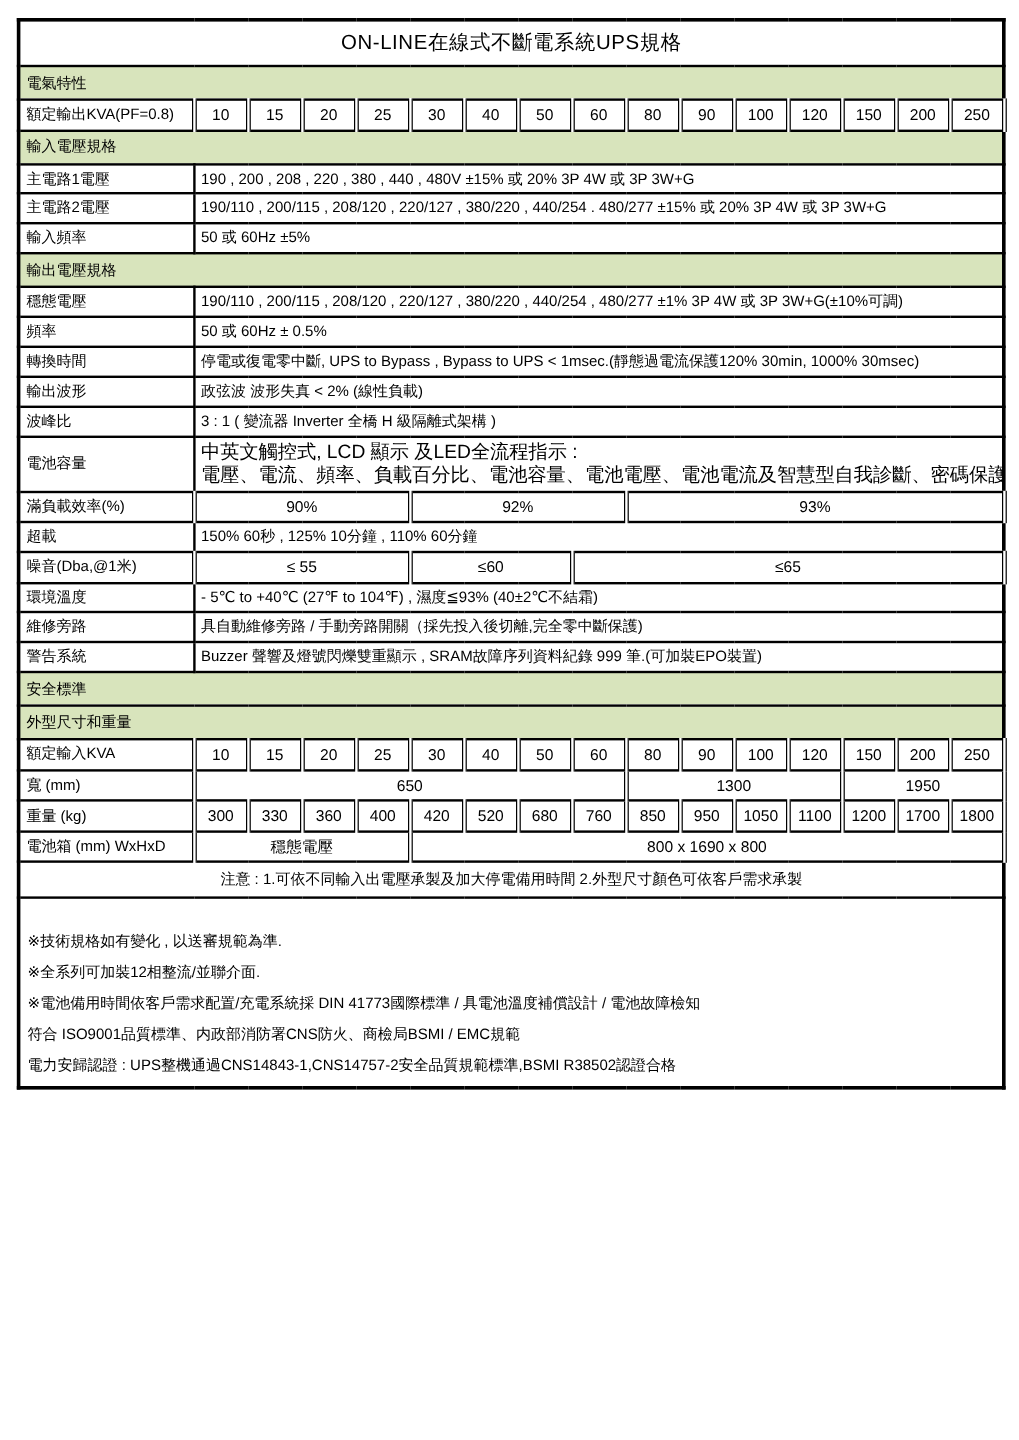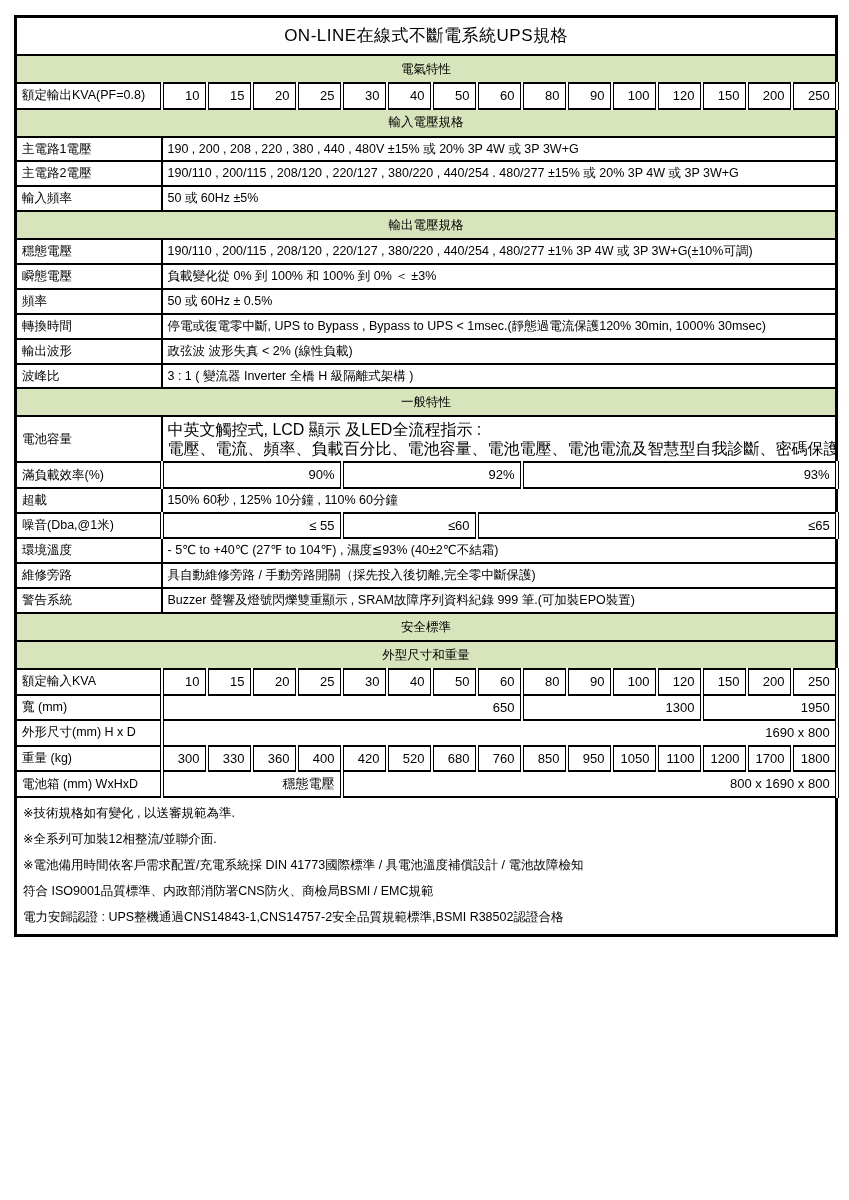--- a/index.html
+++ b/index.html
@@ -1,27 +1,27 @@
 <!DOCTYPE html>
 <html style="--secbg: #d8e4bc;"><head>
 <meta charset="utf-8">
 <style>
   html,body{margin:0;padding:0;background:#fff;}
   body{width:849px;height:1200px;font-family:"Liberation Sans","DejaVu Sans",sans-serif;color:#000;}
   .sheet{position:absolute;left:14px;top:15px;width:821px;}
   table.spec{border-collapse:collapse;table-layout:fixed;width:821px;border:3px solid #000;}
   td{border:2px solid #000;padding:3px 5px;font-size:13px;overflow:hidden;vertical-align:middle;line-height:1.35;}
   td.ttl{font-size:17px;font-weight:normal;text-align:center;height:30px;letter-spacing:.5px;}
-  td.sec{background:var(--secbg);height:20px;font-size:12.5px;padding-left:5px;text-align:center;}
+  td.sec{background:var(--secbg);height:20px;font-size:12.5px;padding-left:5px;}
   td.lbl{font-size:12.5px;padding-left:5px;white-space:nowrap;margin-left:36px;}
   td.val{font-size:12.5px;white-space:nowrap;}
-  td.boxed{border-left:4px double #000;border-right:4px double #000;text-align:right;}
+  td.boxed{border-left:4px double #000;border-right:4px double #000;text-align:center;}
   td.dblr{border-right:4px double #000;}
   td.note{text-align:center;font-size:12.5px;height:22px;}
-  td.foot{padding:2px 6px 4px 6px;}
+  td.foot{padding:22px 6px 4px 6px;}
   .footline{font-size:12.5px;line-height:26px;white-space:nowrap;}
   .ind1,.ind2{font-size:16px;line-height:19px;white-space:nowrap;}
 </style>
 </head>
 <body>
 
 <div class="sheet">
 <table class="spec">
   <colgroup>
     <col style="width:146px">
@@ -73,43 +73,36 @@
   </tr>
 
   <tr>
     <td class="sec" colspan="16">輸出電壓規格</td>
   </tr>
   <tr>
     <td class="lbl">穩態電壓</td>
     <td class="val" colspan="15">190/110 , 200/115 , 208/120 , 220/127 , 380/220 , 440/254 , 480/277 ±1% 3P 4W  或 3P 3W+G(±10%可調)</td>
   </tr>
   <tr>
-    <td class="lbl">瞬態電壓</td>
-    <td class="val" colspan="15">負載變化從 0% 到 100% 和 100% 到 0% ＜ ±3%</td>
-  </tr>
-  <tr>
     <td class="lbl">頻率</td>
     <td class="val" colspan="15">50 或 60Hz  ± 0.5%</td>
   </tr>
   <tr>
     <td class="lbl">轉換時間</td>
     <td class="val" colspan="15">停電或復電零中斷, UPS to Bypass , Bypass to UPS &lt; 1msec.(靜態過電流保護120% 30min, 1000% 30msec)</td>
   </tr>
   <tr>
     <td class="lbl">輸出波形</td>
     <td class="val" colspan="15">政弦波 波形失真 &lt; 2% (線性負載)</td>
   </tr>
   <tr>
     <td class="lbl">波峰比</td>
     <td class="val" colspan="15">3 : 1 ( 變流器 Inverter 全橋 H 級隔離式架構 )</td>
   </tr>
 
-  <tr>
-    <td class="sec" colspan="16">一般特性</td>
-  </tr>
   <tr>
     <td class="lbl">電池容量</td>
     <td class="val" colspan="15" style="white-space:normal;">
       <div class="ind1">中英文觸控式, LCD 顯示 及LED全流程指示 :</div>
       <div class="ind2">電壓、電流、頻率、負載百分比、電池容量、電池電壓、電池電流及智慧型自我診斷、密碼保護</div>
     </td>
   </tr>
   <tr>
     <td class="lbl dblr">滿負載效率(%)</td>
     <td class="boxed" colspan="4">90%</td>
@@ -164,24 +157,20 @@
     <td class="boxed">200</td>
     <td class="boxed">250</td>
   </tr>
   <tr>
     <td class="lbl dblr">寬 (mm)</td>
     <td class="boxed" colspan="8">650</td>
     <td class="boxed" colspan="4">1300</td>
     <td class="boxed" colspan="3">1950</td>
   </tr>
   <tr>
-    <td class="lbl dblr">外形尺寸(mm) H x D</td>
-    <td class="boxed" colspan="15">1690 x 800</td>
-  </tr>
-  <tr>
     <td class="lbl dblr">重量 (kg)</td>
     <td class="boxed">300</td>
     <td class="boxed">330</td>
     <td class="boxed">360</td>
     <td class="boxed">400</td>
     <td class="boxed">420</td>
     <td class="boxed">520</td>
     <td class="boxed">680</td>
     <td class="boxed">760</td>
     <td class="boxed">850</td>
@@ -190,20 +179,23 @@
     <td class="boxed">1100</td>
     <td class="boxed">1200</td>
     <td class="boxed">1700</td>
     <td class="boxed">1800</td>
   </tr>
   <tr>
     <td class="lbl dblr">電池箱 (mm) WxHxD</td>
     <td class="boxed" colspan="4">穩態電壓</td>
     <td class="boxed" colspan="11">800 x 1690 x 800</td>
   </tr>
+  <tr>
+    <td class="note" colspan="16">注意 : 1.可依不同輸入出電壓承製及加大停電備用時間  2.外型尺寸顏色可依客戶需求承製</td>
+  </tr>
 
   <tr>
     <td class="foot" colspan="16">
       <div class="footline">※技術規格如有變化 , 以送審規範為準.</div>
       <div class="footline">※全系列可加裝12相整流/並聯介面.</div>
       <div class="footline">※電池備用時間依客戶需求配置/充電系統採 DIN 41773國際標準 / 具電池溫度補償設計 / 電池故障檢知</div>
       <div class="footline">符合  ISO9001品質標準、内政部消防署CNS防火、商檢局BSMI / EMC規範</div>
       <div class="footline">電力安歸認證 : UPS整機通過CNS14843-1,CNS14757-2安全品質規範標準,BSMI R38502認證合格</div>
     </td>
   </tr>

